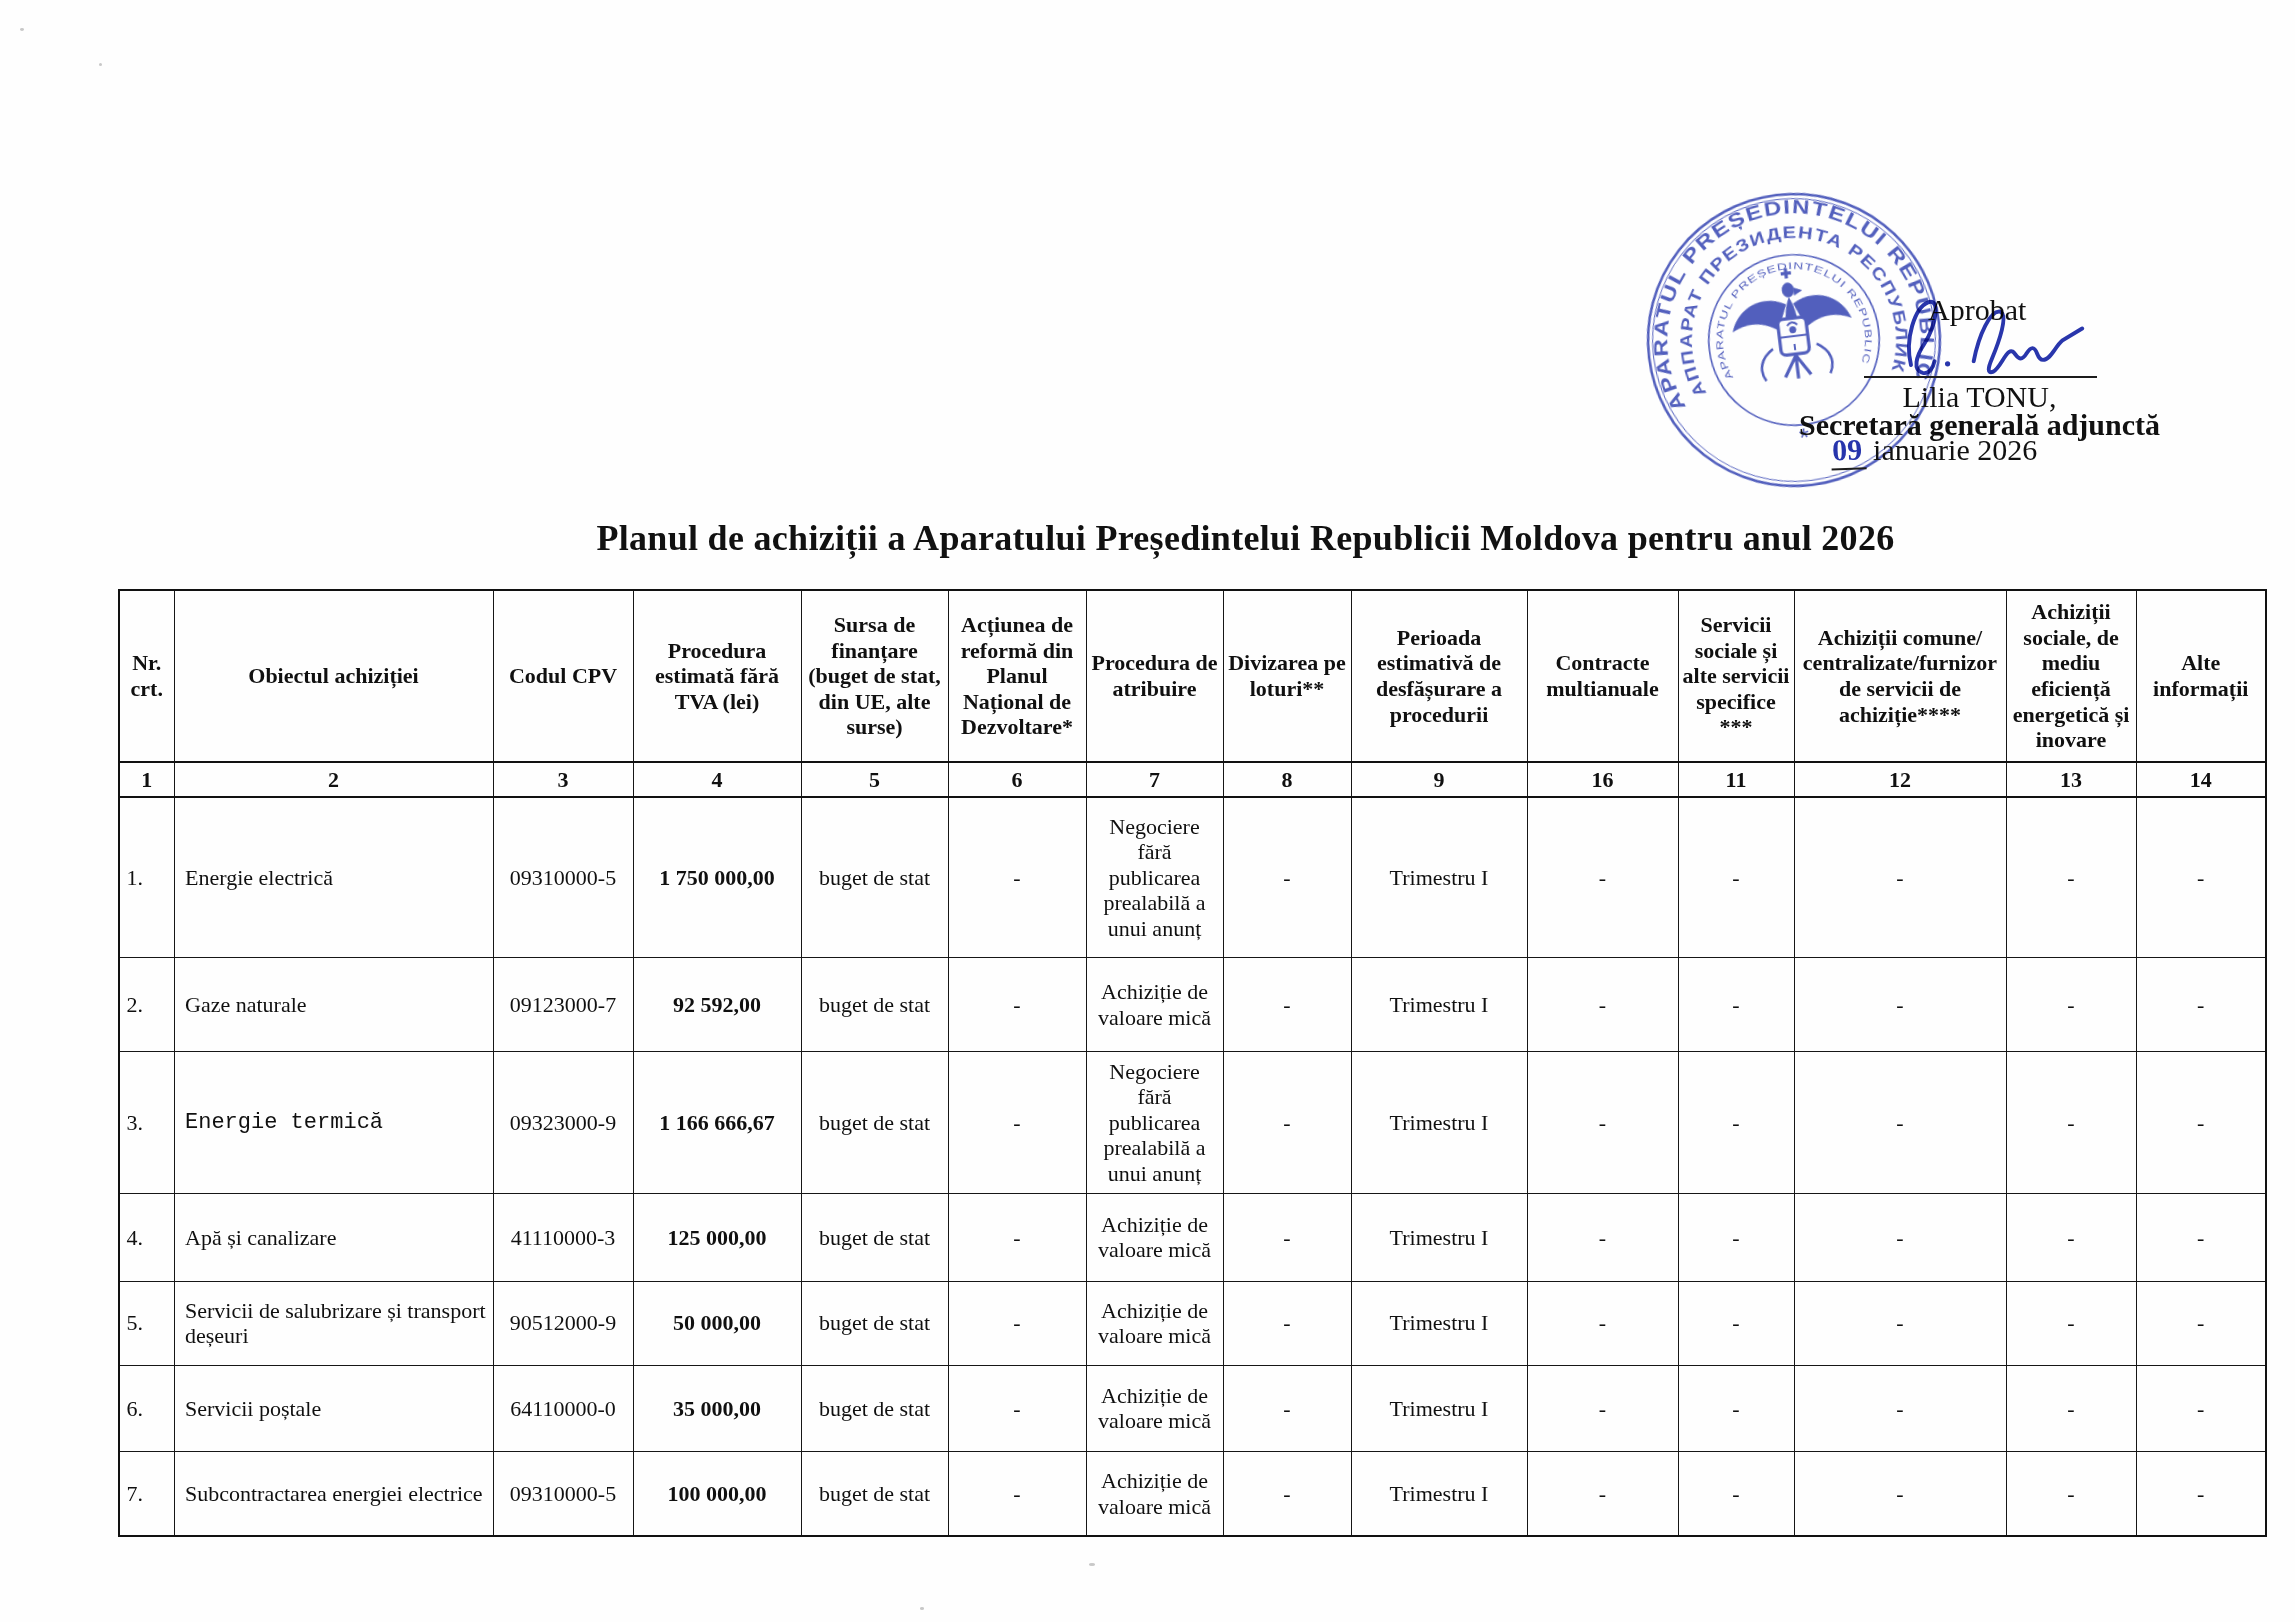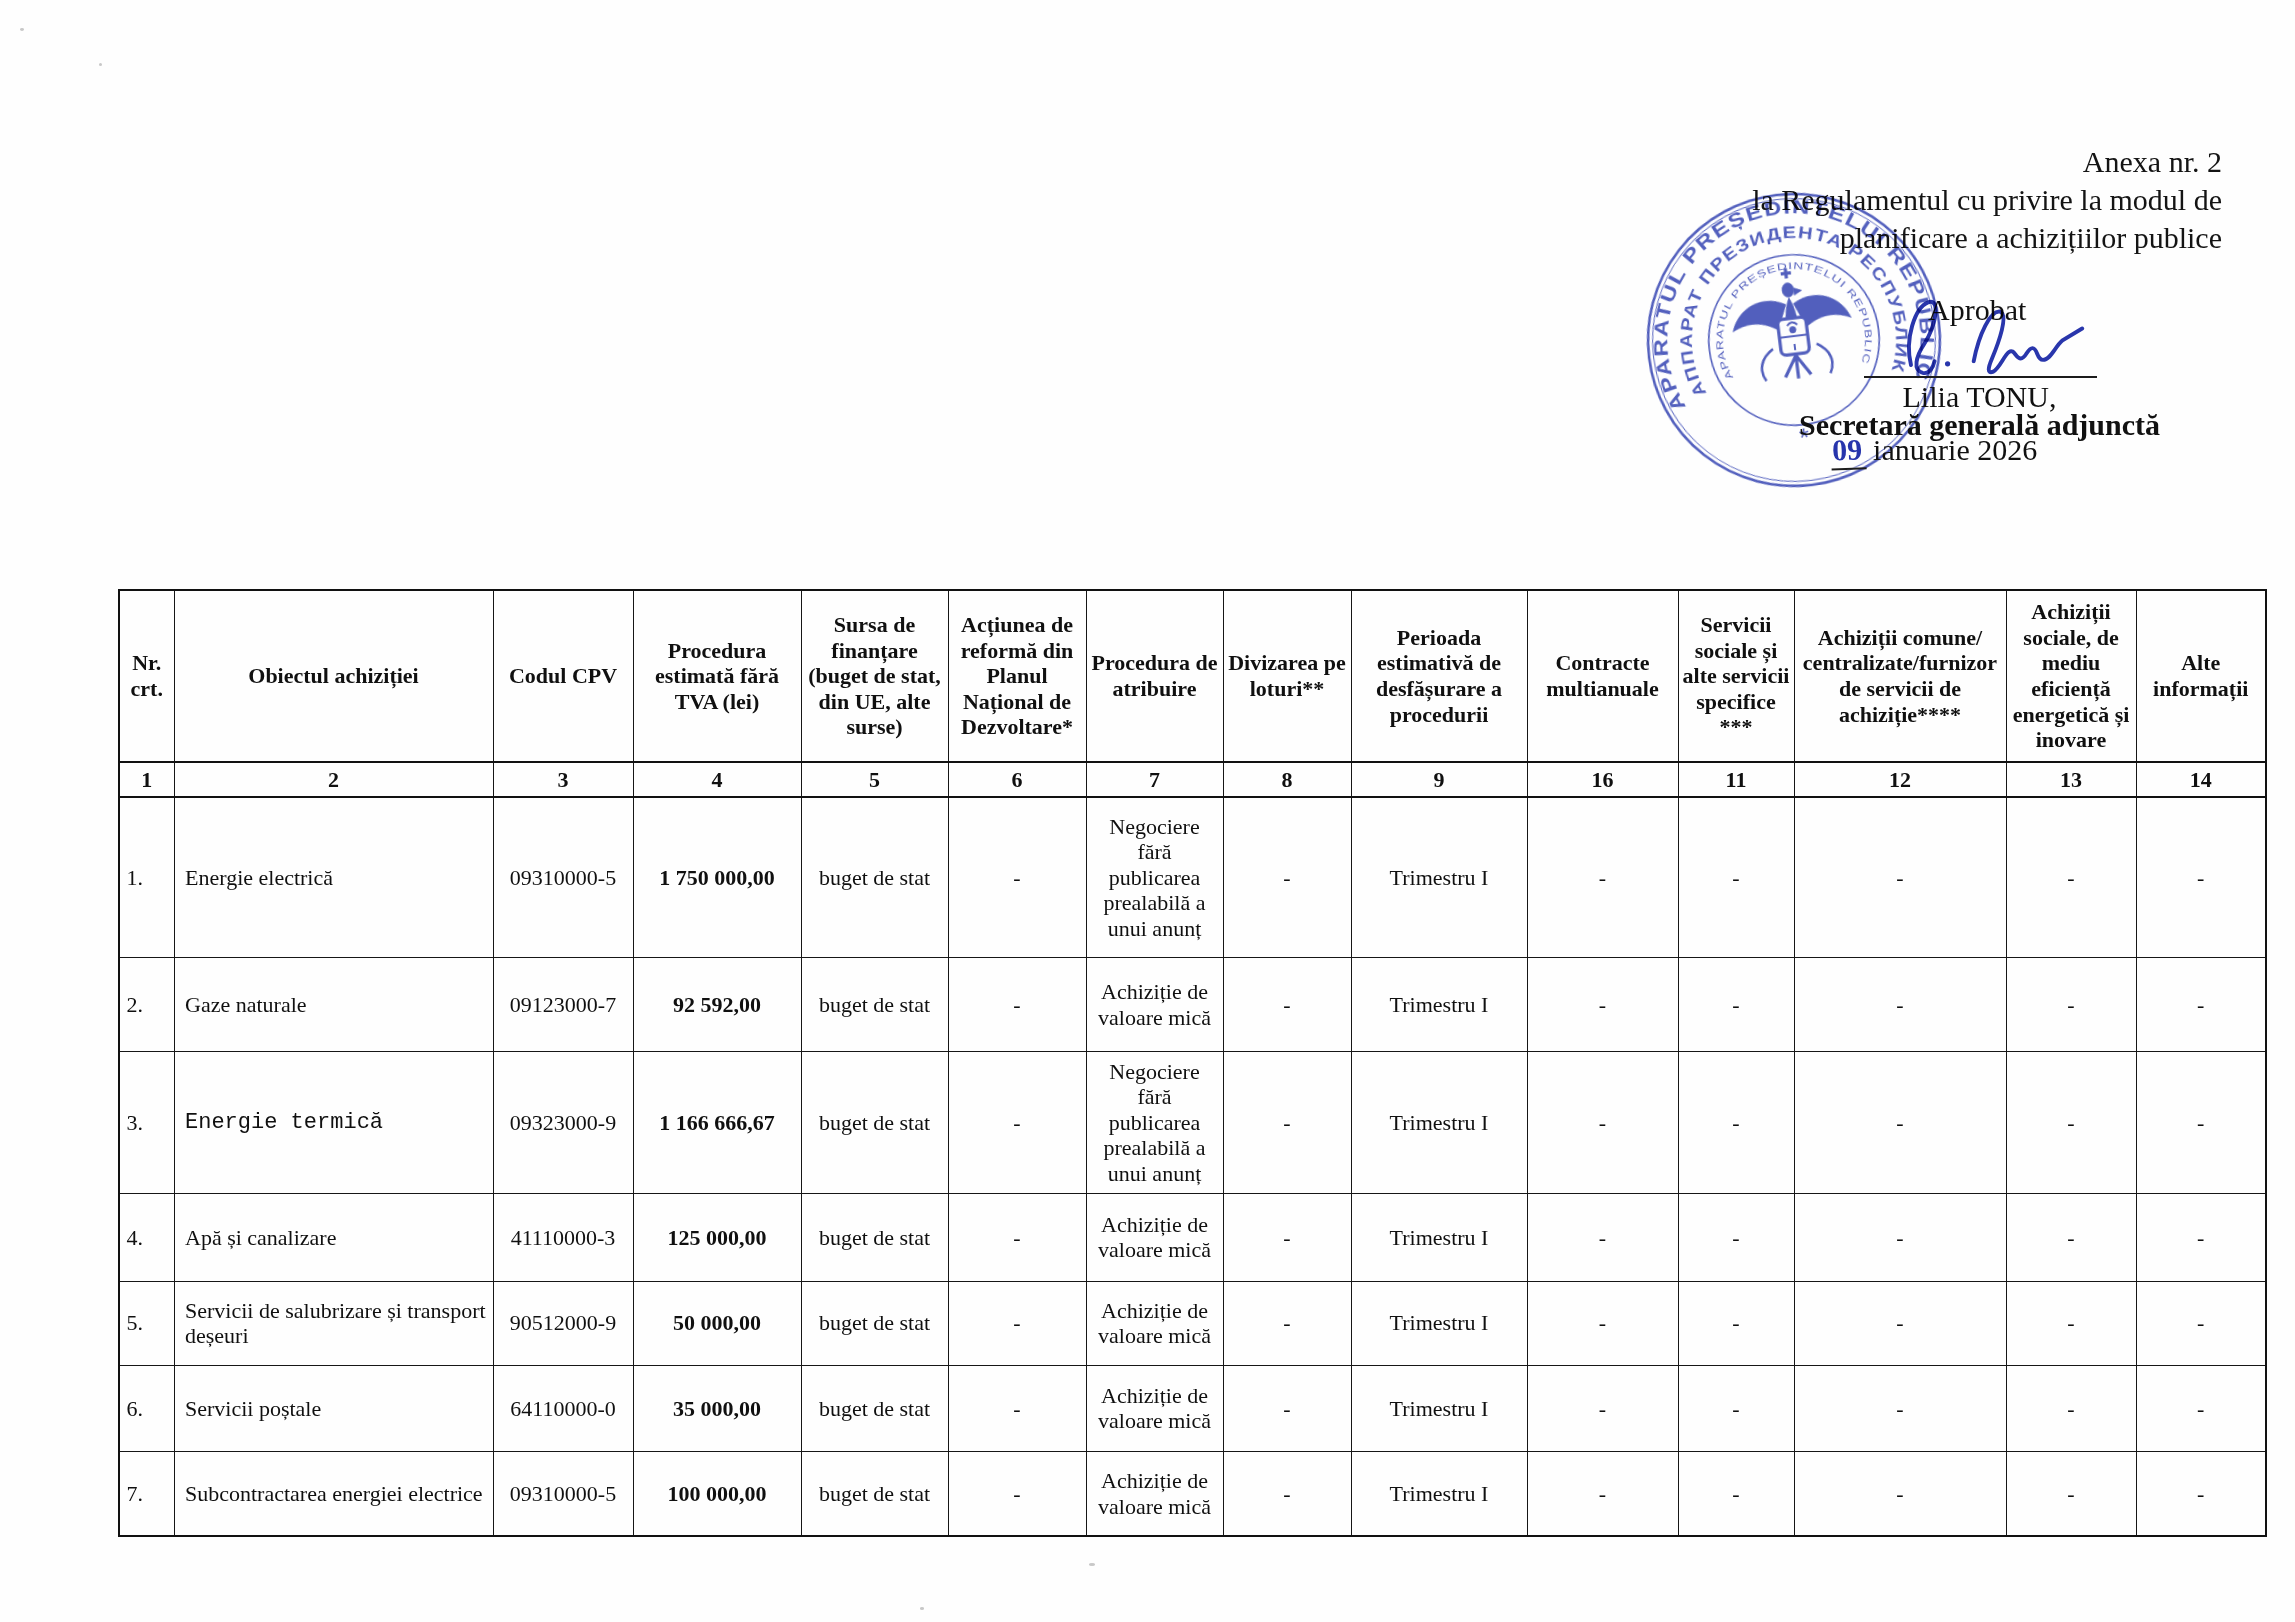--- a/index.html
+++ b/index.html
@@ -50,25 +50,20 @@
 </head>
 <body>
 
 <div class="page">
 
   <div class="speck" style="left:19.6px;top:27.5px;width:4.6px;height:3.3px;"></div>
   <div class="speck" style="left:99px;top:63px;width:3.3px;height:3.3px;"></div>
   <div class="speck" style="left:1089px;top:1563px;width:5.9px;height:2.6px;"></div>
   <div class="speck" style="left:920px;top:1607px;width:3.9px;height:2.6px;"></div>
 
-  <div class="annex">
-    <div>Anexa nr. 2</div>
-    <div>la Regulamentul cu privire la modul de</div>
-    <div>planificare a achizițiilor publice</div>
-  </div>
 
   <svg class="stamp" viewBox="0 0 480 480">
     <g fill="none" stroke="#2c3cb0">
       <circle cx="240" cy="240" r="226" stroke-width="4"></circle>
       <circle cx="240" cy="240" r="219" stroke-width="1.5"></circle>
       <circle cx="240" cy="240" r="132" stroke-width="2.5"></circle>
       <path id="ringOuter" d="M62,322 A196,196 0 1 1 418,322" stroke="none"></path>
       <path id="ringMid" d="M96,305 A158,158 0 1 1 384,305" stroke="none"></path>
       <path id="ringInner" d="M140,286 A110,110 0 1 1 340,286" stroke="none"></path>
     </g>
@@ -111,20 +106,21 @@
     </g>
   </svg>
   <div class="sig-line"></div>
 
   <div class="approver name">Lilia TONU,</div>
   <div class="approver role">Secretară generală adjunctă</div>
   <div class="date-line">
     <span class="date-day">09</span><span> ianuarie 2026</span>
   </div>
 
+  <div class="doc-title">Planul de achiziții a Aparatului Președintelui Republicii Moldova pentru anul 2026</div>
 
   <table class="plan">
       <colgroup>
         <col style="width: 55px;">
         <col style="width: 319px;">
         <col style="width: 140px;">
         <col style="width: 168px;">
         <col style="width: 147px;">
         <col style="width: 138px;">
         <col style="width: 137px;">

